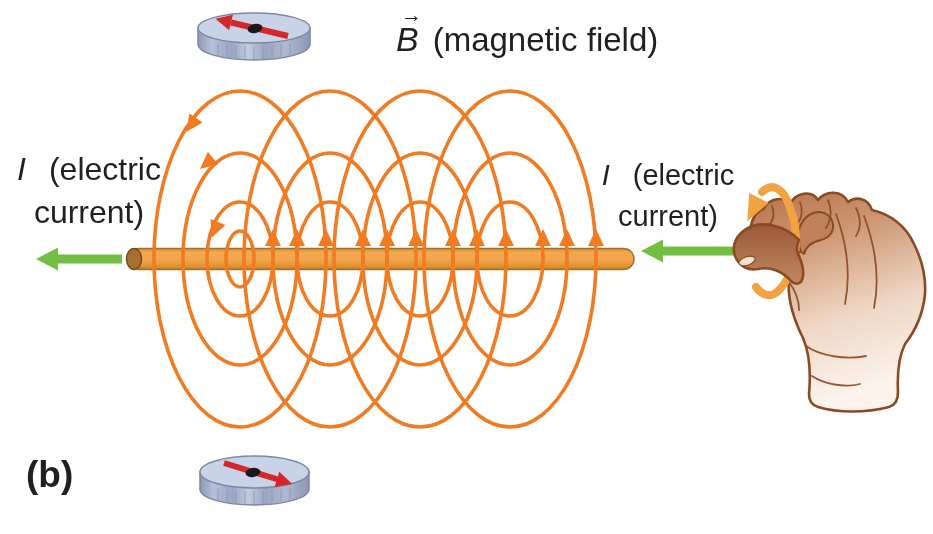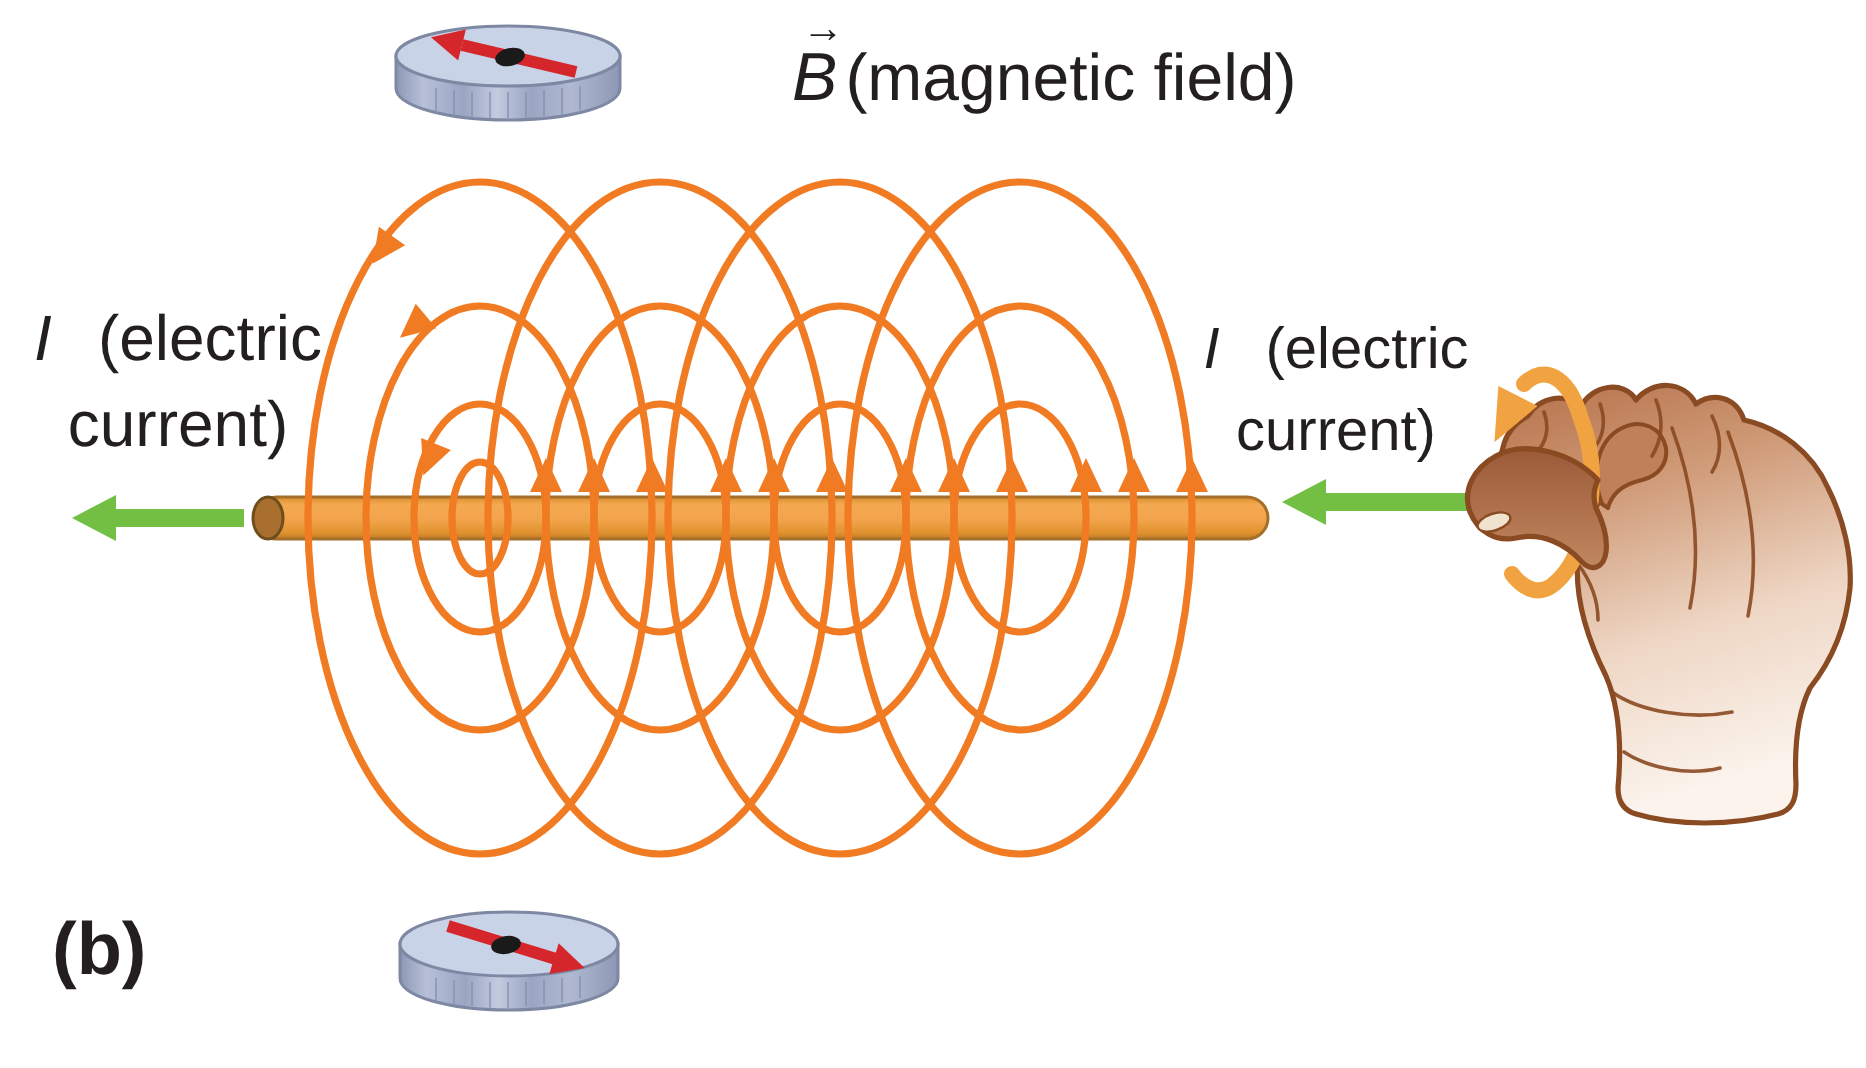--- a/index.html
+++ b/index.html
@@ -6,21 +6,21 @@
   #stage{
     position:relative;width:933px;height:534px;background:#ffffff;overflow:hidden;
     font-family:"Liberation Sans","DejaVu Sans",sans-serif;color:#231f20;
   }
   #diagram-svg{position:absolute;left:0;top:0;}
   .lbl{position:absolute;white-space:nowrap;}
   .sym{font-style:italic;}
   #b-label{left:396px;top:20px;font-size:34px;}
   #b-label .bwrap{position:relative;display:inline-block;}
   #b-label .vec{position:absolute;left:5px;top:-17px;font-size:21px;font-weight:bold;font-style:normal;}
-  #b-label .rest{margin-left:4px;font-size:33px;}
+  #b-label .rest{margin-left:14px;font-size:33px;}
   .cur-label{text-align:center;}
   #cur-left{left:2px;top:148px;width:174px;font-size:32px;line-height:43px;}
   #cur-right{left:592px;top:155px;width:152px;font-size:29px;line-height:41px;}
   .cur-label .rest{margin-left:23px;}
   #panel-label{left:26px;top:454px;font-size:37px;font-weight:bold;}
 </style>
 </head>
 <body>
 
 <div id="stage">

